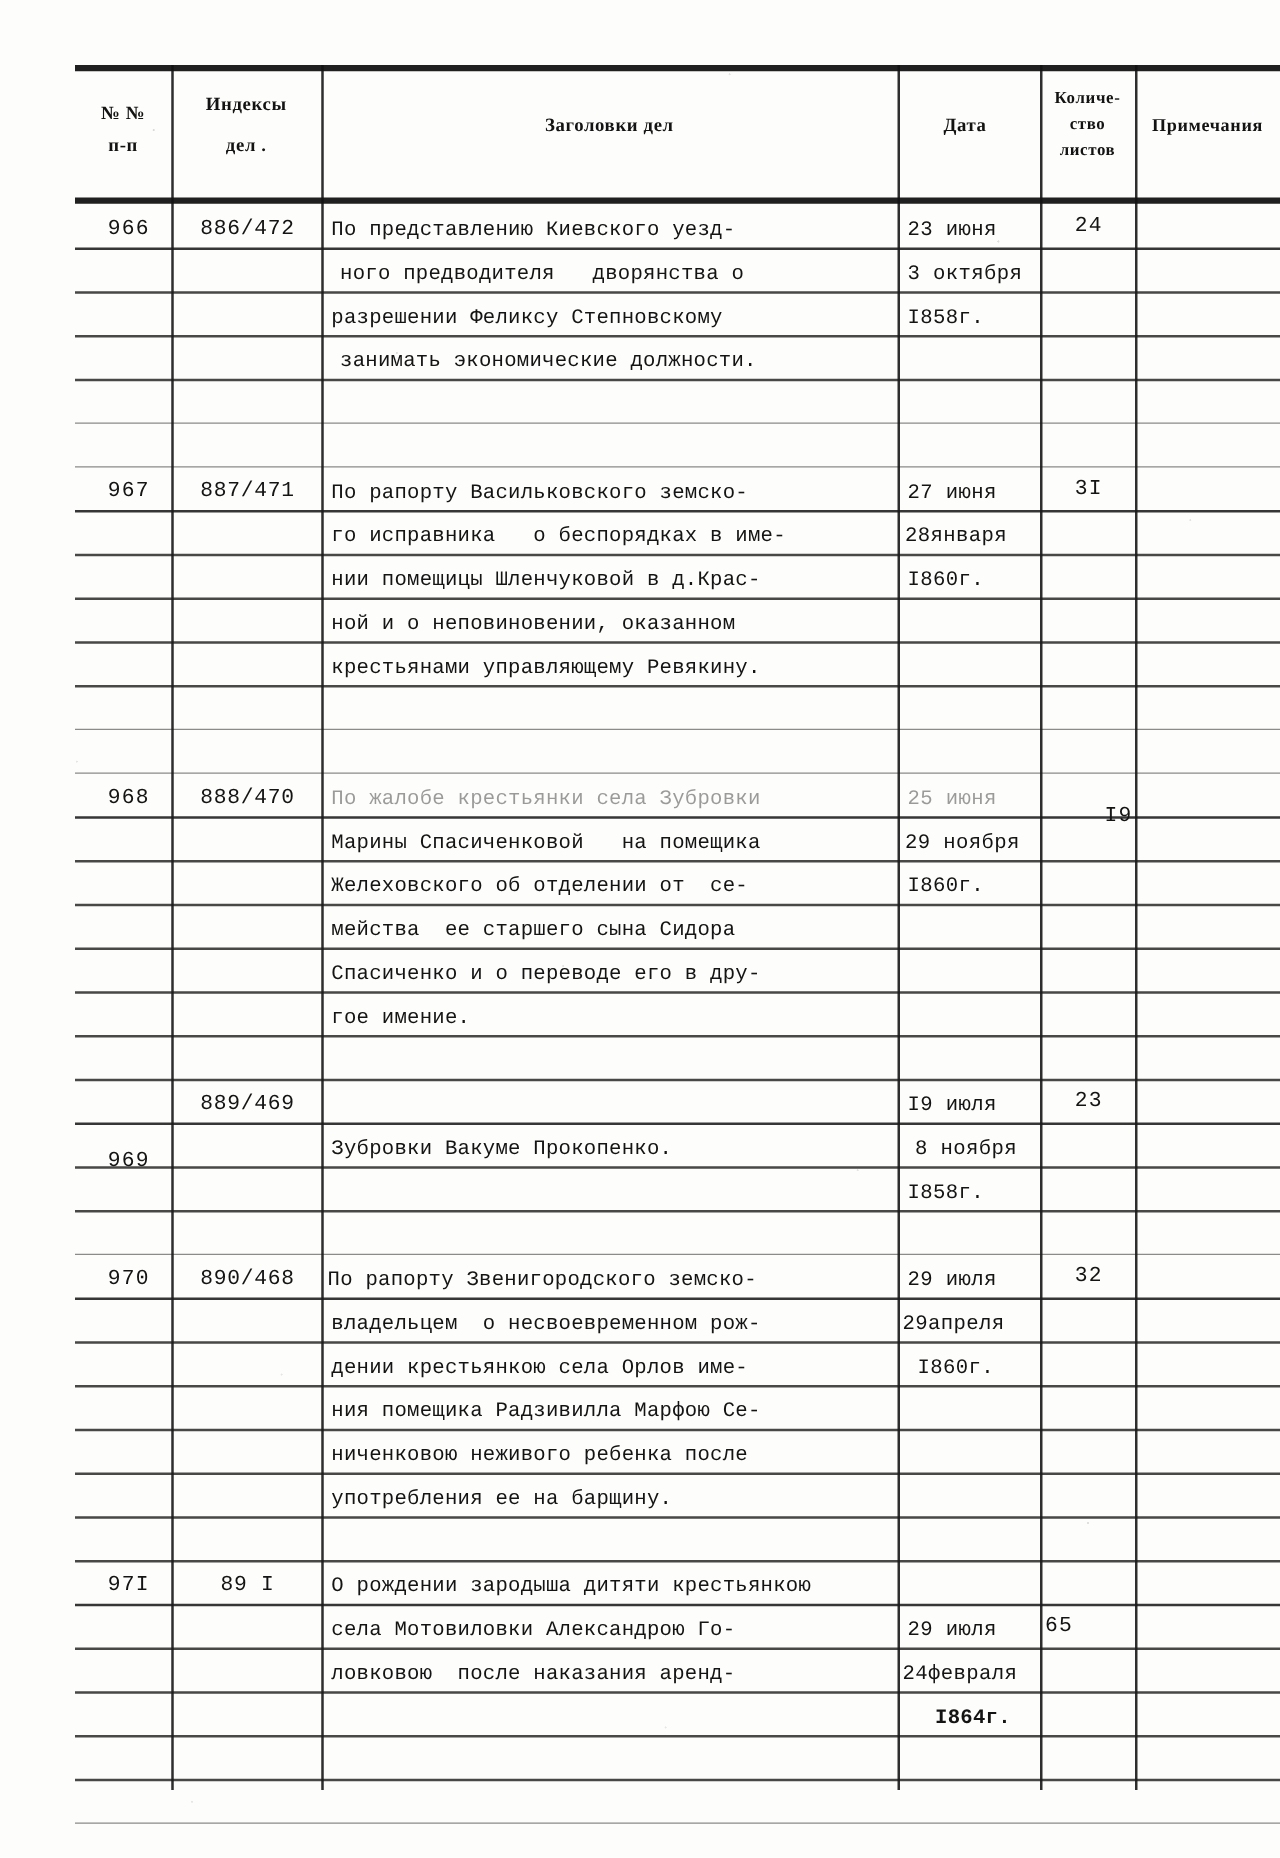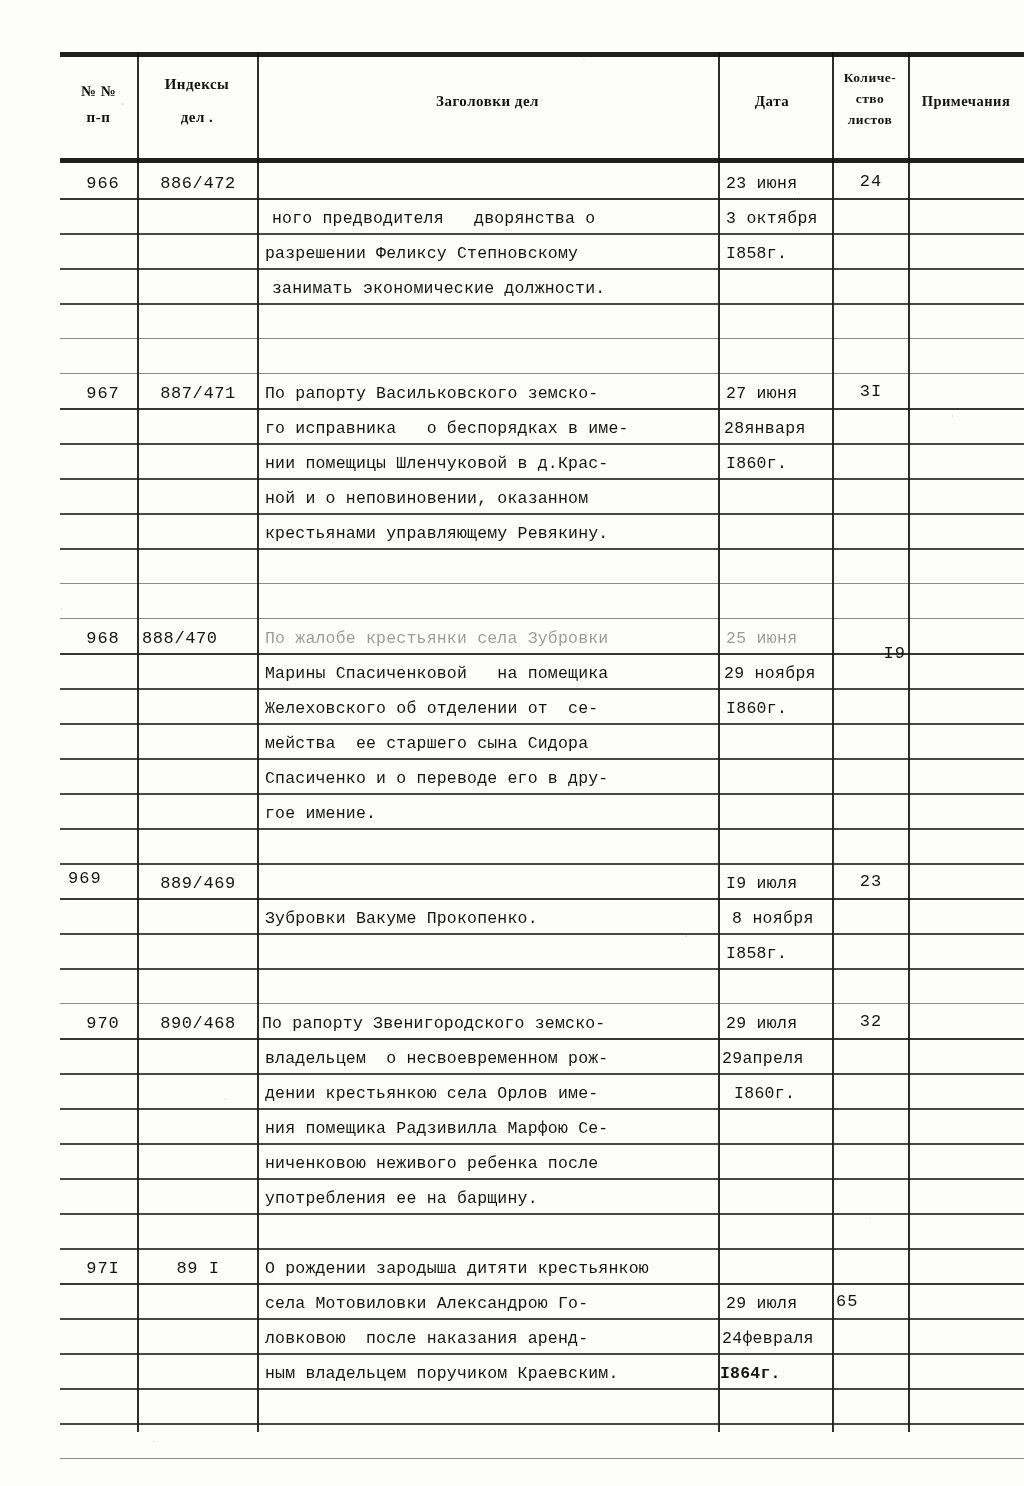--- a/index.html
+++ b/index.html
@@ -69,21 +69,21 @@
     font-size:16.5px;
     letter-spacing:.4px;
     white-space:pre;
     font-family:"Liberation Mono","DejaVu Sans Mono",monospace;
   }
   .num{font-size:17px;letter-spacing:1px;}
   .idx{font-size:17px;letter-spacing:.6px;}
   .title-line{font-size:16.5px;letter-spacing:.2px;}
   .date-line{font-size:16.5px;letter-spacing:.3px;}
   .sheets{font-size:17px;letter-spacing:1px;}
-  .bold-date{font-weight:700;letter-spacing:.2px;}
+  .bold-date{font-weight:700;letter-spacing:.2px;margin-left:28px;}
   .faded{opacity:.42;}
 </style>
 </head>
 <body>
 
 <div id="page">
 
   <div id="table">
 
     <div class="rule topbar"></div>
@@ -147,20 +147,21 @@
       <div class="th" style="left:848px;width:0;top:0"></div>
       <div class="th" style="left:772px;width:76px;top:16px;font-size:13.5px">Количе-</div>
       <div class="th" style="left:772px;width:76px;top:37px;font-size:13.5px">ство</div>
       <div class="th" style="left:772px;width:76px;top:58px;font-size:13.5px">листов</div>
 
       <div class="th" style="left:848px;width:116px;top:40px;font-size:14.5px">Примечания</div>
     </div>
 
     <div class="cell num" style="left:8px;top:122px;width:70px;text-align:center">966</div>
     <div class="cell idx" style="left:82px;top:122px;width:112px;text-align:center">886/472</div>
+    <div class="cell title-line" style="left:205px;top:122px">По представлению Киевского уезд-</div>
     <div class="cell title-line" style="left:212px;top:157px">ного предводителя   дворянства о</div>
     <div class="cell title-line" style="left:205px;top:192px">разрешении Феликсу Степновскому</div>
     <div class="cell title-line" style="left:212px;top:227px">занимать экономические должности.</div>
     <div class="cell date-line" style="left:666px;top:122px">23 июня</div>
     <div class="cell date-line" style="left:666px;top:157px">3 октября</div>
     <div class="cell date-line" style="left:666px;top:192px">I858г.</div>
     <div class="cell sheets" style="left:776px;top:120px;width:70px;text-align:center">24</div>
     <div class="cell" style="left:856px;top:122px"></div>
 
     <div class="cell num" style="left:8px;top:332px;width:70px;text-align:center">967</div>
@@ -170,34 +171,34 @@
     <div class="cell title-line" style="left:205px;top:402px">нии помещицы Шленчуковой в д.Крас-</div>
     <div class="cell title-line" style="left:205px;top:437px">ной и о неповиновении, оказанном</div>
     <div class="cell title-line" style="left:205px;top:472px">крестьянами управляющему Ревякину.</div>
     <div class="cell date-line" style="left:666px;top:332px">27 июня</div>
     <div class="cell date-line" style="left:664px;top:367px">28января</div>
     <div class="cell date-line" style="left:666px;top:402px">I860г.</div>
     <div class="cell sheets" style="left:776px;top:330px;width:70px;text-align:center">3I</div>
     <div class="cell" style="left:856px;top:332px"></div>
 
     <div class="cell num" style="left:8px;top:577px;width:70px;text-align:center">968</div>
-    <div class="cell idx" style="left:82px;top:577px;width:112px;text-align:left">888/470</div>
+    <div class="cell idx" style="left:82px;top:577px;width:112px;text-align:center">888/470</div>
     <div class="cell title-line faded" style="left:205px;top:577px">По жалобе крестьянки села Зубровки</div>
     <div class="cell title-line" style="left:205px;top:612px">Марины Спасиченковой   на помещика</div>
     <div class="cell title-line" style="left:205px;top:647px">Желеховского об отделении от  се-</div>
     <div class="cell title-line" style="left:205px;top:682px">мейства  ее старшего сына Сидора</div>
     <div class="cell title-line" style="left:205px;top:717px">Спасиченко и о переводе его в дру-</div>
     <div class="cell title-line" style="left:205px;top:752px">гое имение.</div>
     <div class="cell date-line faded" style="left:666px;top:577px">25 июня</div>
     <div class="cell date-line" style="left:664px;top:612px">29 ноября</div>
     <div class="cell date-line" style="left:666px;top:647px">I860г.</div>
     <div class="cell sheets" style="left:776px;top:592px;width:70px;text-align:right">I9</div>
     <div class="cell" style="left:856px;top:577px"></div>
 
-    <div class="cell num" style="left:8px;top:817px;width:70px;">969</div>
+    <div class="cell num" style="left:8px;top:868px;width:70px;text-align:center">969</div>
     <div class="cell idx" style="left:82px;top:822px;width:112px;text-align:center">889/469</div>
     <div class="cell title-line" style="left:205px;top:857px">Зубровки Вакуме Прокопенко.</div>
     <div class="cell date-line" style="left:666px;top:822px">I9 июля</div>
     <div class="cell date-line" style="left:672px;top:857px">8 ноября</div>
     <div class="cell date-line" style="left:666px;top:892px">I858г.</div>
     <div class="cell sheets" style="left:776px;top:820px;width:70px;text-align:center">23</div>
     <div class="cell" style="left:856px;top:822px"></div>
 
     <div class="cell num" style="left:8px;top:962px;width:70px;text-align:center">970</div>
     <div class="cell idx" style="left:82px;top:962px;width:112px;text-align:center">890/468</div>
@@ -211,21 +212,20 @@
     <div class="cell date-line" style="left:662px;top:997px">29апреля</div>
     <div class="cell date-line" style="left:674px;top:1032px">I860г.</div>
     <div class="cell sheets" style="left:776px;top:960px;width:70px;text-align:center">32</div>
     <div class="cell" style="left:856px;top:962px"></div>
 
     <div class="cell num" style="left:8px;top:1207px;width:70px;text-align:center">97I</div>
     <div class="cell idx" style="left:82px;top:1207px;width:112px;text-align:center">89 I</div>
     <div class="cell title-line" style="left:205px;top:1207px">О рождении зародыша дитяти крестьянкою</div>
     <div class="cell title-line" style="left:205px;top:1242px">села Мотовиловки Александрою Го-</div>
     <div class="cell title-line" style="left:205px;top:1277px">ловковою  после наказания аренд-</div>
-    <div class="cell title-line" style="left:205px;top:1312px">ным владельцем поручиком Краевским.</div>
     <div class="cell date-line" style="left:666px;top:1242px">29 июля</div>
     <div class="cell date-line" style="left:662px;top:1277px">24февраля</div>
     <div class="cell date-line bold-date" style="left:660px;top:1312px">I864г.</div>
     <div class="cell sheets" style="left:776px;top:1240px;width:70px;text-align:left">65</div>
     <div class="cell" style="left:856px;top:1207px"></div>
 
   </div>
 
   <div id="noise"></div>
 </div>

